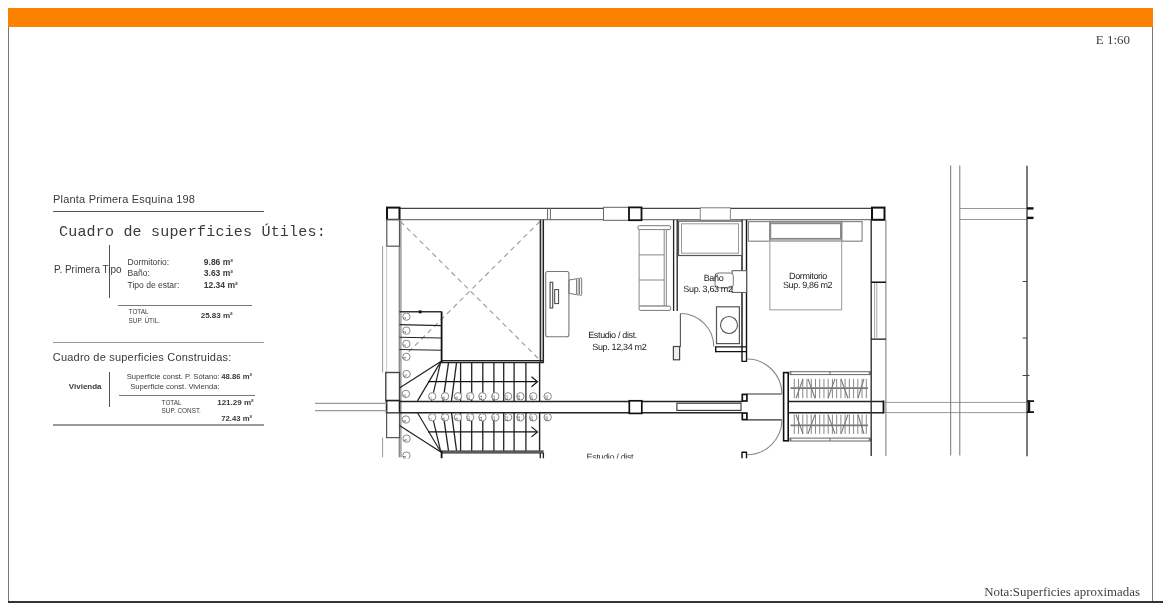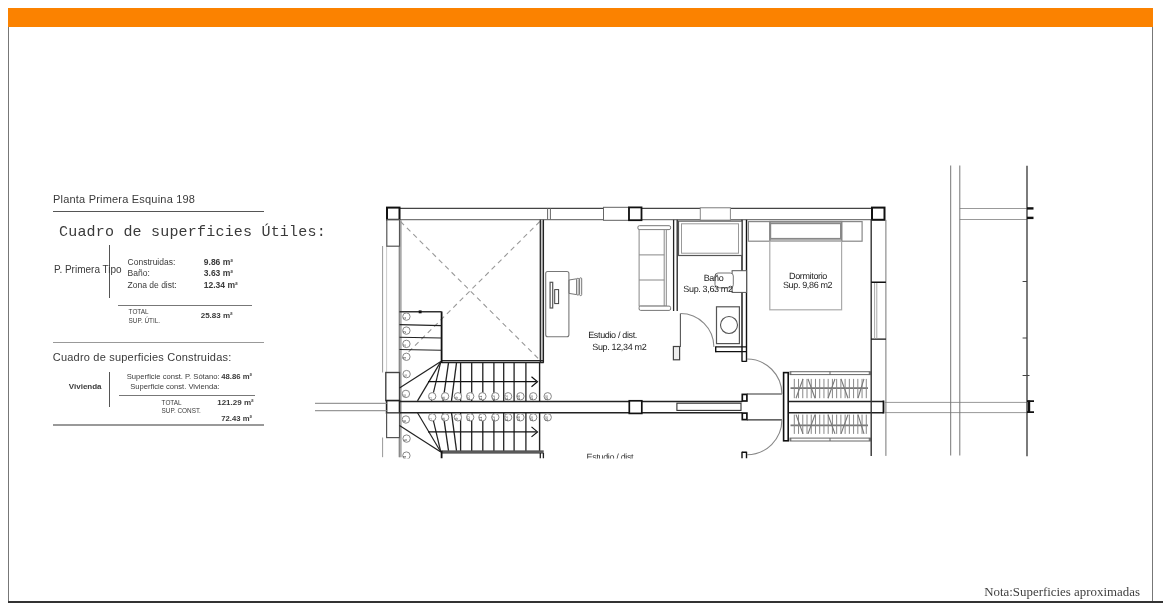--- a/index.html
+++ b/index.html
@@ -14,36 +14,37 @@
 <div class="abs" style="left:0;top:0;width:1165px;height:611px;background:#fff;">
 
 <div class="abs" style="left:8px;top:7.5px;width:1145px;height:19.5px;background:#fb8200;"></div>
 
 <div class="abs" style="left:8px;top:27px;width:1px;height:575px;background:#777;"></div>
 
 <div class="abs" style="left:1152.3px;top:27px;width:1px;height:575px;background:#777;"></div>
 
 <div class="abs" style="left:8px;top:601.2px;width:1155px;height:1.8px;background:#333;"></div>
 
+<div class="abs serif" style="left:950px;top:32px;width:180px;font-size:13px;text-align:right;">E 1:60</div>
 
 <div class="abs g" style="left:53px;top:193px;font-size:11px;letter-spacing:0.2px;">Planta Primera Esquina 198</div>
 
 <div class="abs" style="left:53px;top:211.3px;width:210.6px;height:1.2px;background:#555;"></div>
 
 <div class="abs g" style="left:59px;top:224.4px;font-size:15px;letter-spacing:0.2px;font-family:Liberation Mono, monospace;">Cuadro de superficies Útiles:</div>
 
 <div class="abs" style="left:108.8px;top:244.5px;width:1.2px;height:53px;background:#555;"></div>
 
 <div class="abs g" style="left:42px;top:264.4px;font-size:10px;font-weight:normal;padding-left:12px;">P. Primera Tipo</div>
 
-<div class="abs g" style="left:127.6px;top:257.3px;font-size:8.5px;">Construidas:</div>
+<div class="abs g" style="left:127.6px;top:257.3px;font-size:8.5px;">Dormitorio:</div>
 <div class="abs g" style="left:203.8px;top:257.3px;font-size:8.5px;font-weight:bold;">9.86 m²</div>
 <div class="abs g" style="left:127.6px;top:268.4px;font-size:8.5px;">Baño:</div>
 <div class="abs g" style="left:203.8px;top:268.4px;font-size:8.5px;font-weight:bold;">3.63 m²</div>
-<div class="abs g" style="left:127.6px;top:279.6px;font-size:8.5px;">Zona de dist:</div>
+<div class="abs g" style="left:127.6px;top:279.6px;font-size:8.5px;">Tipo de estar:</div>
 <div class="abs g" style="left:203.8px;top:279.6px;font-size:8.5px;font-weight:bold;">12.34 m²</div>
 
 <div class="abs" style="left:118.3px;top:305.3px;width:133.9px;height:1.2px;background:#777;"></div>
 
 <div class="abs g" style="left:128.6px;top:308px;font-size:6.4px;">TOTAL</div>
 <div class="abs g" style="left:128.6px;top:317.3px;font-size:6.4px;">SUP. ÚTIL.</div>
 <div class="abs g" style="left:200.7px;top:310.8px;font-size:8px;font-weight:bold;">25.83 m²</div>
 
 <div class="abs" style="left:52.8px;top:341.9px;width:210.8px;height:1.2px;background:#999;"></div>
 

